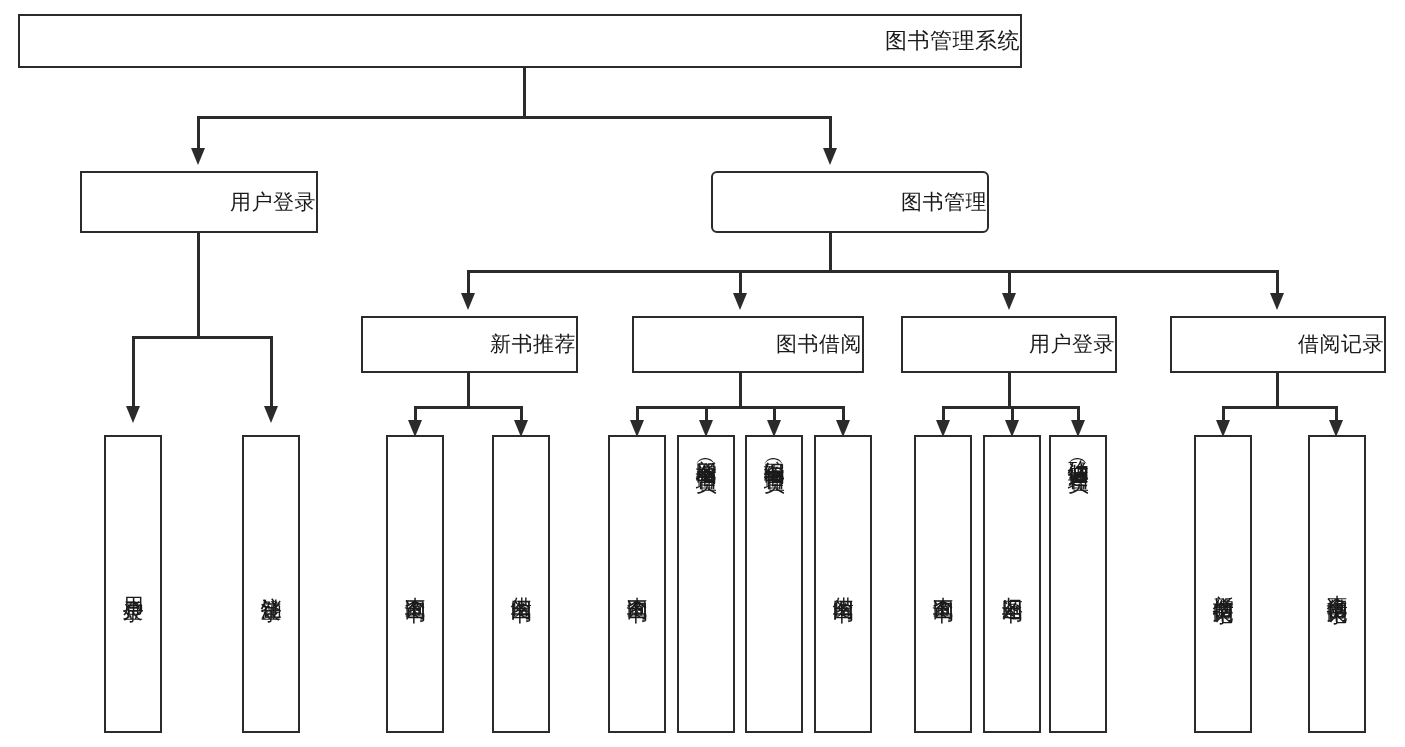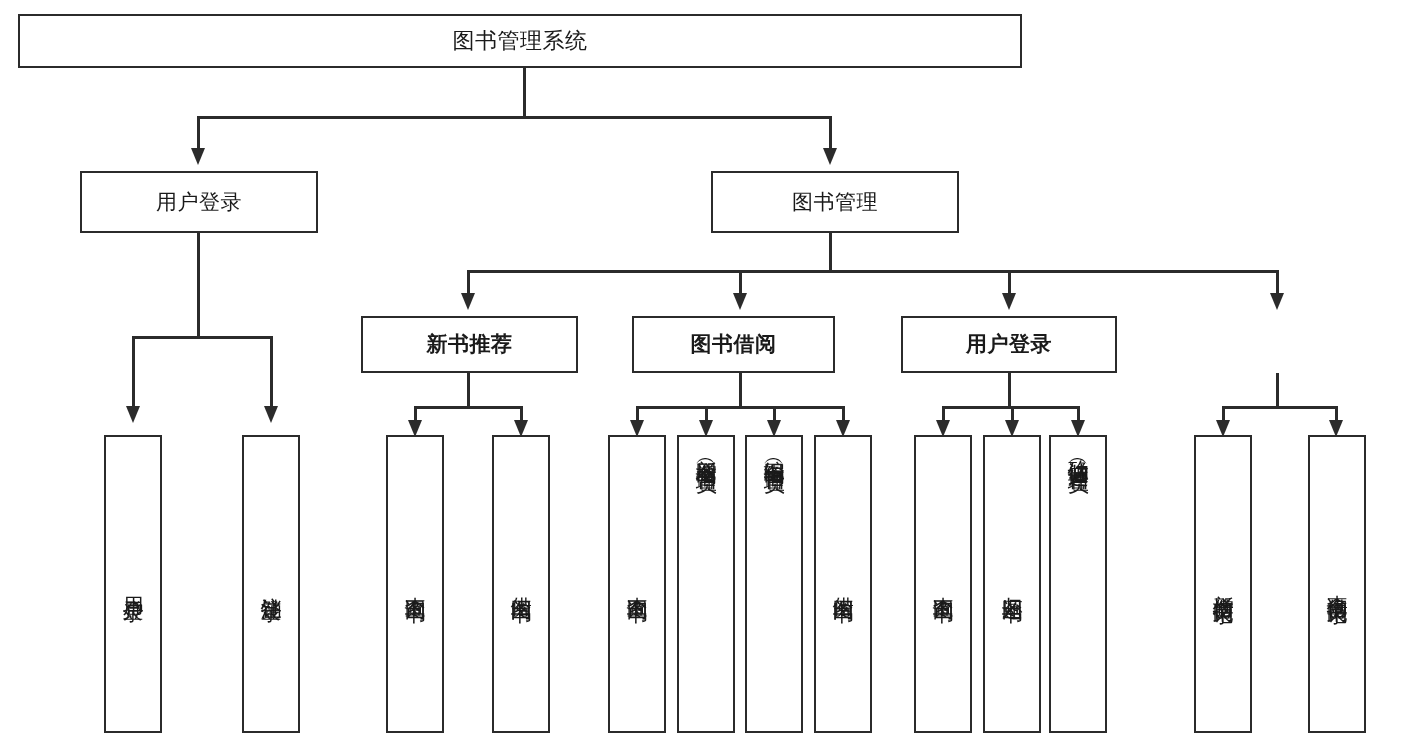--- a/index.html
+++ b/index.html
@@ -19,32 +19,32 @@
     overflow: hidden;
   }
   
   .node {
     position: absolute;
     box-sizing: border-box;
     border: 2.5px solid #2b2b2b;
     background: #ffffff;
     display: flex;
     align-items: center;
-    justify-content: center;
+    justify-content: flex-end;
     color: #1a1a1a;
   }
   .node .lbl {
     font-size: 21px;
     line-height: 1.15;
     white-space: nowrap;
     letter-spacing: 0.5px;
   }
   .node.root .lbl { font-size: 22px; }
   .node.lvl1 .lbl { font-size: 21px; }
-  .node.lvl2 .lbl { font-size: 21px; font-weight: bold; }
+  .node.lvl2 .lbl { font-size: 21px; }
 
   
   .node.leaf {
     align-items: flex-start;
     justify-content: center;
     padding-top: 8px;
   }
   .node.leaf .lbl {
     writing-mode: vertical-rl;
     text-orientation: upright;
@@ -100,21 +100,21 @@
 
   <div class="vline" style="left:197px; top:116px; width:2.5px; height:34px;"></div>
   <div class="arrow" style="left:191px; top:148px;"></div>
   <div class="vline" style="left:829px; top:116px; width:2.5px; height:34px;"></div>
   <div class="arrow" style="left:823px; top:148px;"></div>
 
   <div class="node lvl1" style="left:80px; top:171px; width:238px; height:62px;">
     <span class="lbl">用户登录</span>
   </div>
 
-  <div class="node lvl1" style="left:711px; top:171px; width:248px; height:62px;">
+  <div class="node lvl1" style="left:711px; top:171px; width:278px; height:62px;border-radius:6px;">
     <span class="lbl">图书管理</span>
   </div>
 
   <div class="vline" style="left:197px; top:233px; width:2.5px; height:103px;"></div>
   <div class="hline" style="left:132px; top:336px; width:140px; height:2.5px;"></div>
   <div class="vline" style="left:132px; top:336px; width:2.5px; height:72px;"></div>
   <div class="arrow" style="left:126px; top:406px;"></div>
   <div class="vline" style="left:270px; top:336px; width:2.5px; height:72px;"></div>
   <div class="arrow" style="left:264px; top:406px;"></div>
 
@@ -129,25 +129,28 @@
 
   <div class="vline" style="left:1008px; top:270px; width:2.5px; height:25px;"></div>
   <div class="arrow" style="left:1002px; top:293px;"></div>
 
   <div class="vline" style="left:1276px; top:270px; width:2.5px; height:25px;"></div>
   <div class="arrow" style="left:1270px; top:293px;"></div>
 
   <div class="node lvl2" style="left:361px; top:316px; width:217px; height:57px;">
     <span class="lbl">新书推荐</span>
   </div>
-  <div class="node lvl2" style="left:632px; top:316px; width:203px; height:57px;">
+  <div class="node lvl2" style="left:632px; top:316px; width:232px; height:57px;">
     <span class="lbl">图书借阅</span>
   </div>
   <div class="node lvl2" style="left:901px; top:316px; width:216px; height:57px;">
     <span class="lbl">用户登录</span>
+  </div>
+  <div class="node lvl2" style="left:1170px; top:316px; width:216px; height:57px;">
+    <span class="lbl">借阅记录</span>
   </div>
 
   <div class="vline" style="left:467px; top:373px; width:2.5px; height:34px;"></div>
   <div class="hline" style="left:414px; top:406px; width:108px; height:2.5px;"></div>
   <div class="vline" style="left:414px; top:406px; width:2.5px; height:18px;"></div>
   <div class="arrow" style="left:408px; top:420px;"></div>
   <div class="vline" style="left:520px; top:406px; width:2.5px; height:18px;"></div>
   <div class="arrow" style="left:514px; top:420px;"></div>
 
   <div class="vline" style="left:739px; top:373px; width:2.5px; height:34px;"></div>

